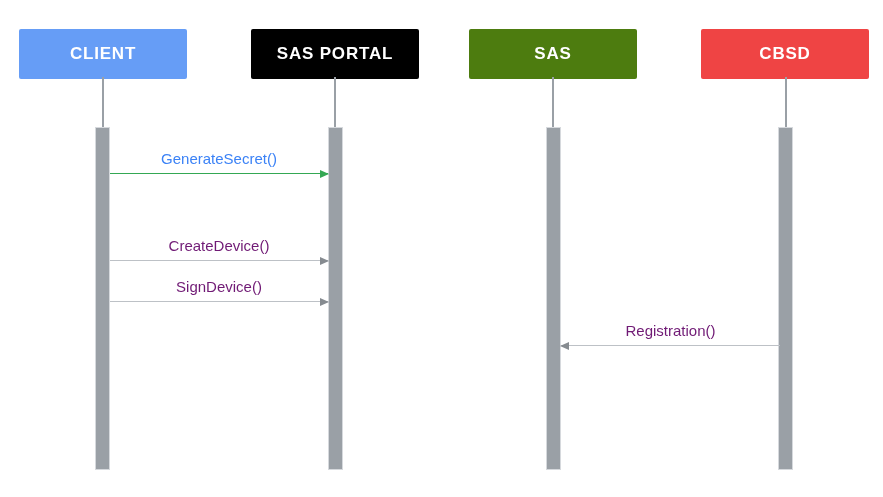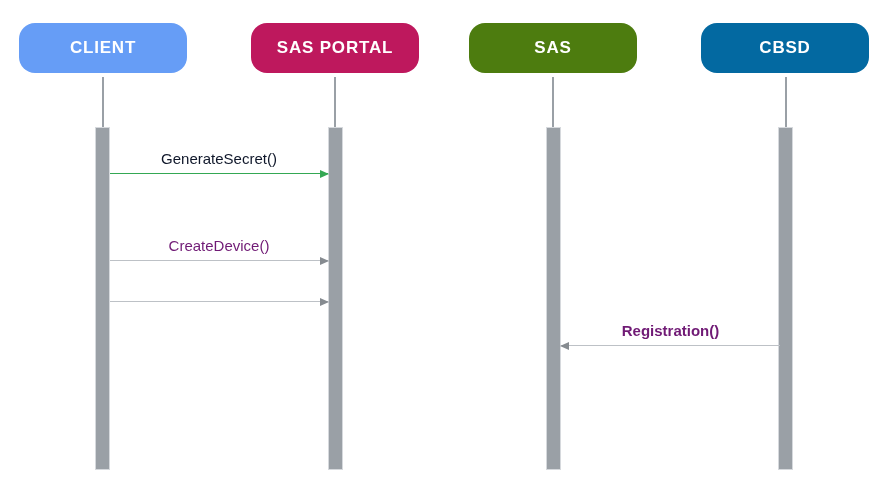--- a/index.html
+++ b/index.html
@@ -10,24 +10,24 @@
     position: relative;
     width: 883px;
     height: 497px;
     background: #ffffff;
     overflow: hidden;
   }
 
   
   .actor-box {
     position: absolute;
-    top: 23px;
+    top: 29px;
     width: 168px;
     height: 50px;
-    border-radius: 16px;
+    border-radius: 2px;
     color: #ffffff;
     font-size: 17px;
     font-weight: bold;
     letter-spacing: 0.8px;
     display: flex;
     align-items: center;
     justify-content: center;
   }
   .actor-0 .actor-box { left: 19px;  }
   .actor-1 .actor-box { left: 251px; }
@@ -80,83 +80,84 @@
   .msg-arrowhead {
     position: absolute;
     bottom: -3.5px;
     width: 0; height: 0;
     border-top: 4px solid transparent;
     border-bottom: 4px solid transparent;
   }
   .message.dir-right .msg-arrowhead { right: -1px; border-left: 9px solid; }
   .message.dir-left  .msg-arrowhead { left: -1px;  border-right: 9px solid; }
 
-  .message.green .msg-label     { color: #0f172a; }
+  .message.green .msg-label     { color: #3b82f6; }
   .message.green .msg-line      { background: #34a853; }
   .message.green .msg-arrowhead { border-left-color: #34a853; border-right-color: #34a853; }
 
   .message.gray .msg-label      { color: #701a75; }
   .message.gray .msg-line       { background: #bdc1c6; }
   .message.gray .msg-arrowhead  { border-left-color: #868b90; border-right-color: #868b90; }
 
   
   .msg-0, .msg-1, .msg-2, .msg-3 { left: 110px; width: 218px; }
   
-  .msg-4, .msg-5 { left: 561px; width: 219px; font-weight: bold; }
+  .msg-4, .msg-5 { left: 561px; width: 219px; }
 
   .msg-0 { top: 150px; }
   .msg-1 { top: 194px; }
   .msg-2 { top: 237px; }
   .msg-3 { top: 278px; }
   .msg-4 { top: 322px; }
   .msg-5 { top: 366px; }
 </style>
 </head>
 <body>
 
 <div class="diagram">
 
   <div class="actor actor-0">
     <div class="actor-box" style="background: rgb(102, 157, 246);">CLIENT</div>
     <div class="lifeline"></div>
     <div class="activation-bar"></div>
   </div>
 
   <div class="actor actor-1">
-    <div class="actor-box" style="background: #be185d;">SAS PORTAL</div>
+    <div class="actor-box" style="background: #000000;">SAS PORTAL</div>
     <div class="lifeline"></div>
     <div class="activation-bar"></div>
   </div>
 
   <div class="actor actor-2">
     <div class="actor-box" style="background: #4d7c0f;">SAS</div>
     <div class="lifeline"></div>
     <div class="activation-bar"></div>
   </div>
 
   <div class="actor actor-3">
-    <div class="actor-box" style="background: #0369a1;">CBSD</div>
+    <div class="actor-box" style="background: #ef4444;">CBSD</div>
     <div class="lifeline"></div>
     <div class="activation-bar"></div>
   </div>
 
   <div class="message msg-0 dir-right green">
     <div class="msg-label">GenerateSecret()</div>
     <div class="msg-line"></div>
     <div class="msg-arrowhead"></div>
   </div>
 
 
   <div class="message msg-2 dir-right gray">
     <div class="msg-label">CreateDevice()</div>
     <div class="msg-line"></div>
     <div class="msg-arrowhead"></div>
   </div>
 
   <div class="message msg-3 dir-right gray">
+    <div class="msg-label">SignDevice()</div>
     <div class="msg-line"></div>
     <div class="msg-arrowhead"></div>
   </div>
 
   <div class="message msg-4 dir-left gray">
     <div class="msg-label">Registration()</div>
     <div class="msg-line"></div>
     <div class="msg-arrowhead"></div>
   </div>
 

